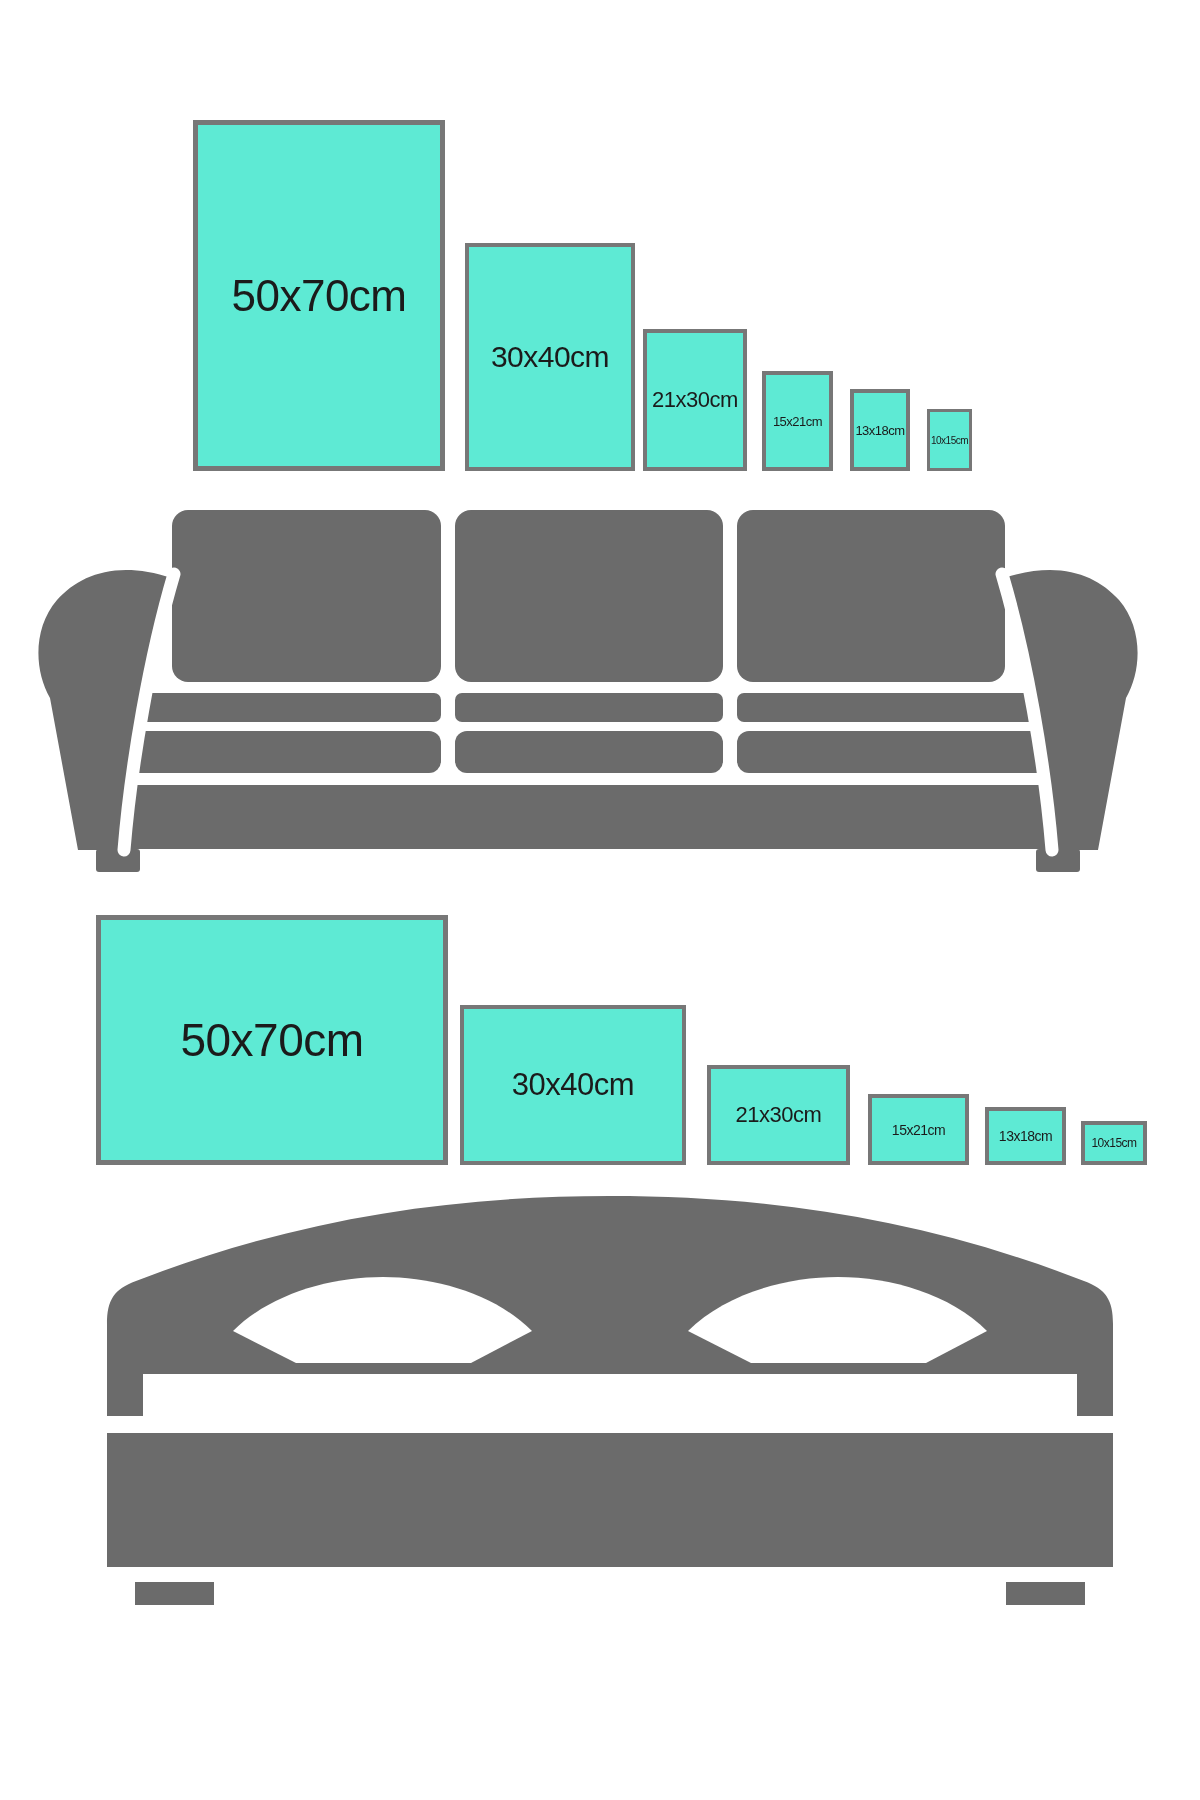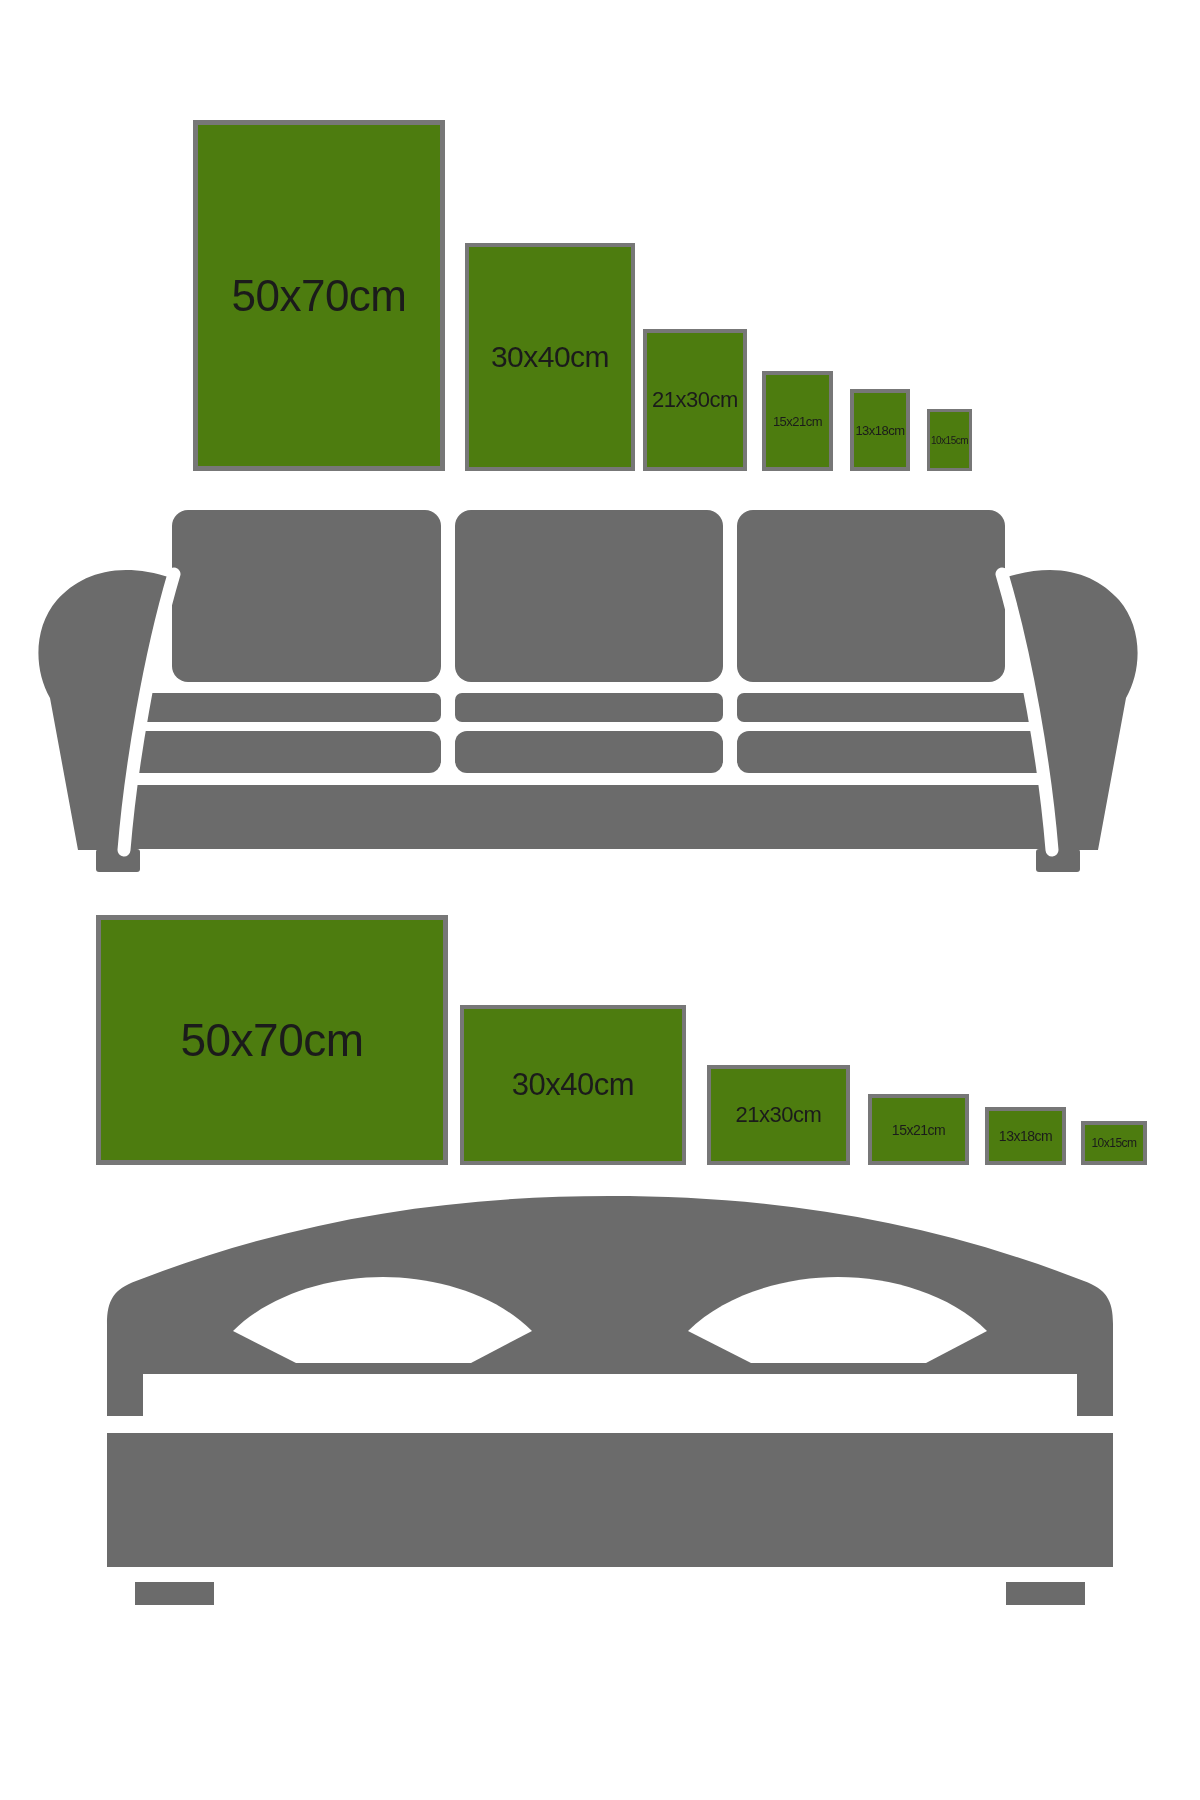--- a/index.html
+++ b/index.html
@@ -5,21 +5,21 @@
   html,body{margin:0;padding:0;background:#ffffff;}
   .canvas{
     position:relative;
     width:1200px;height:1800px;
     background:#ffffff;
     overflow:hidden;
     font-family:"Liberation Sans", sans-serif;
   }
   .frame{
     position:absolute;
-    background:#4d7c0f;
+    background:#5eead4;
     border:4px solid #777777;
     box-sizing:border-box;
     display:flex;align-items:center;justify-content:center;
     color:#1b1b1b;
   }
   .frame .frame-label{white-space:nowrap;letter-spacing:-0.5px;}
   
   .f-t1{left:193px;top:120px;width:252px;height:351px;border-width:5px;font-size:44px;}
   .f-t2{left:465px;top:243px;width:170px;height:228px;font-size:30px;}
   .f-t3{left:643px;top:329px;width:104px;height:142px;font-size:22px;}

